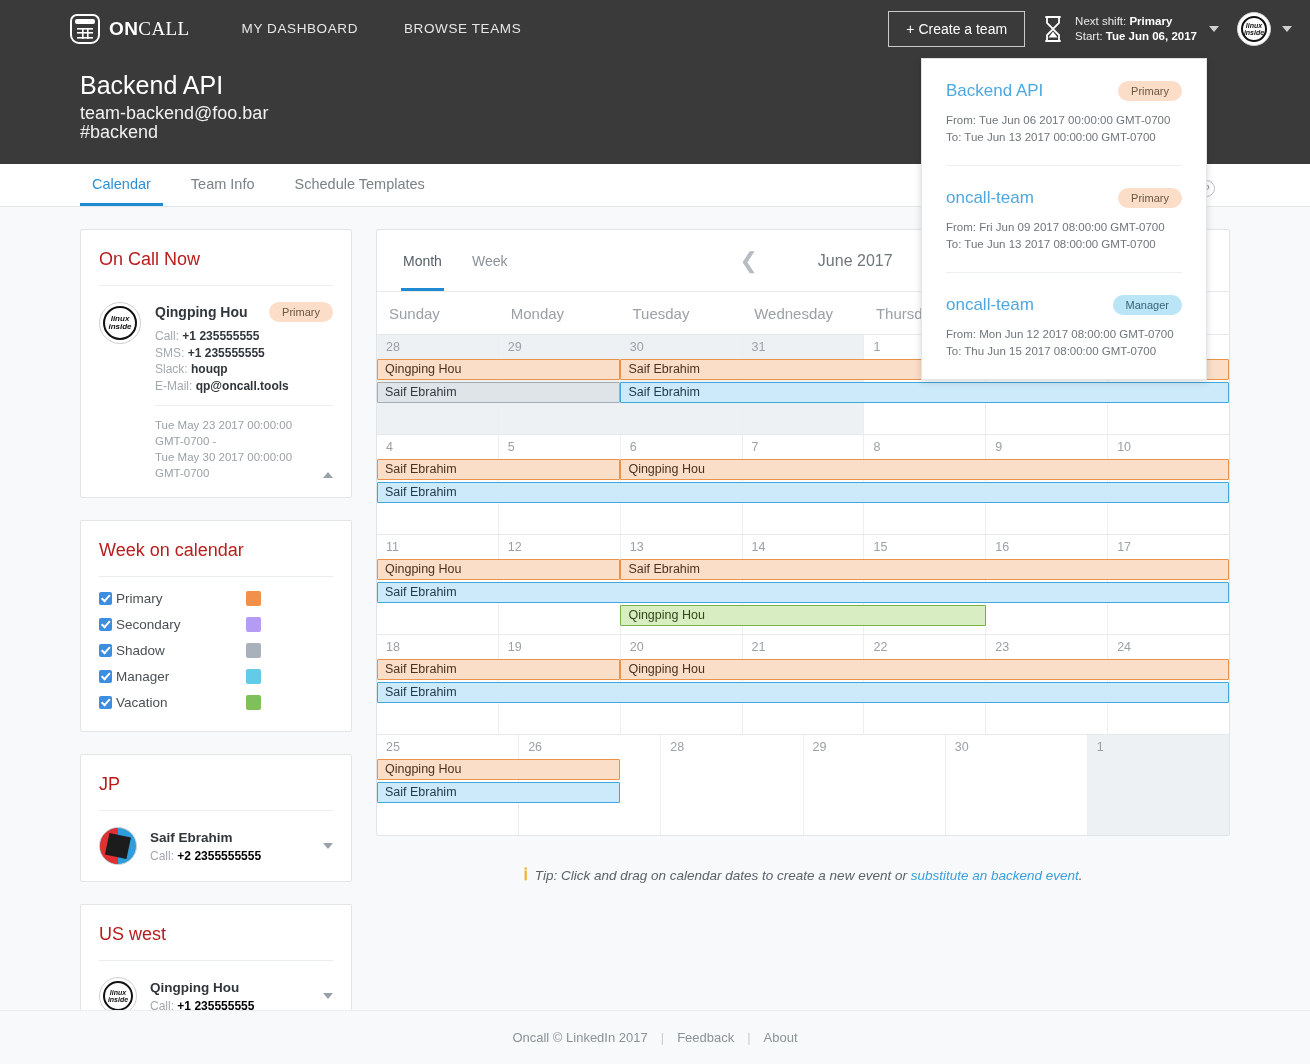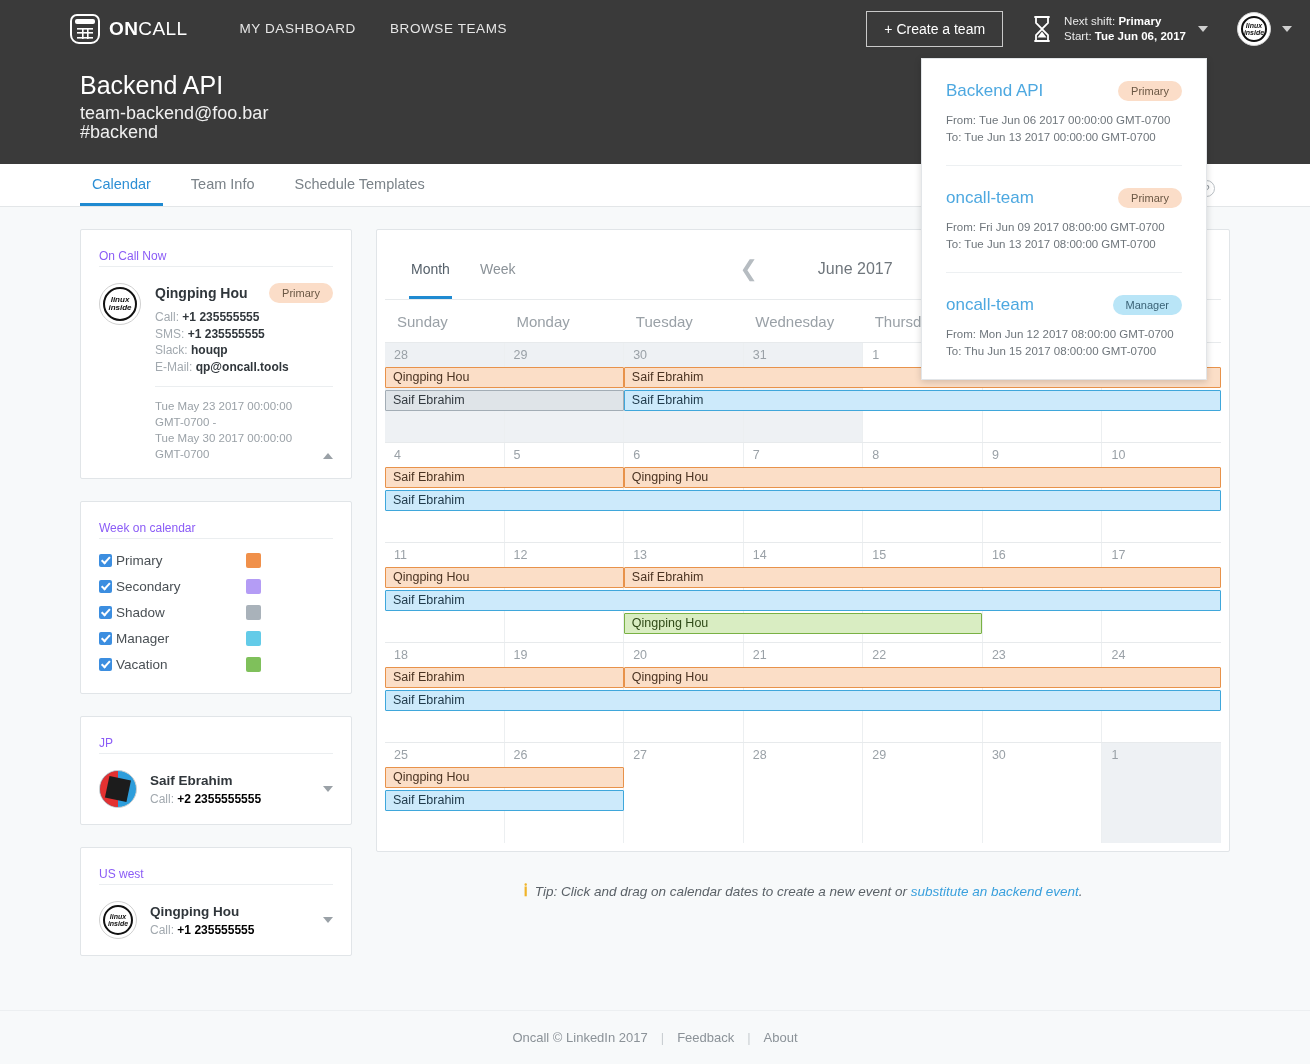--- a/index.html
+++ b/index.html
@@ -50,29 +50,29 @@
       linear-gradient(#fff,#fff) 0 0/100% 1.6px no-repeat,
       linear-gradient(#fff,#fff) 0 50%/100% 1.6px no-repeat,
       linear-gradient(#fff,#fff) 0 100%/100% 1.6px no-repeat,
       linear-gradient(#fff,#fff) 33% 0/1.6px 100% no-repeat,
       linear-gradient(#fff,#fff) 66% 0/1.6px 100% no-repeat;
   }
   .brand-name {
     color: #fff; font-size: 19px; letter-spacing: .4px;
   }
   .brand-name b { font-weight: bold; }
-  .brand-name span { font-weight: normal; }
-
-  .nav-links { display: flex; gap: 34px; margin-left: 52px; }
+  .brand-name span { font-weight: normal; font-family: Liberation Serif, serif; }
+
+  .nav-links { display: flex; gap: 46px; margin-left: 52px; }
   .nav-link {
     color: #e6e6e6; font-size: 13.5px; letter-spacing: .6px;
     text-decoration: none; cursor: pointer;
   }
   .topnav-right {
-    margin-left: auto; display: flex; align-items: center; gap: 29px;
+    margin-left: auto; display: flex; align-items: center; gap: 18px;
   }
   .create-team-btn {
     border: 1px solid #c9c9c9;
     color: #fff;
     background: transparent;
     padding: 9px 17px;
     font-size: 14px;
     font-family: inherit;
     cursor: pointer;
   }
@@ -174,24 +174,24 @@
   .main { flex: 1 1 auto; }
 
   .card {
     background: #fff;
     border: 1px solid #e1e5e8;
     border-radius: 2px;
     margin-bottom: 22px;
     padding: 0 18px;
   }
   .card-title {
-    font-size: 12px;
+    font-size: 18px;
     font-weight: normal;
-    color: #8b5cf6;
-    padding: 19px 0 3px;
+    color: #b91c1c;
+    padding: 19px 0 15px;
     border-bottom: 1px solid #ebeef0;
     margin: 0;
   }
   .card-body { padding: 16px 0 16px; }
 
   .person-row { display: flex; gap: 14px; }
   .person-avatar { flex: 0 0 auto; }
   .person-info { flex: 1 1 auto; min-width: 0; }
   .person-name-row { display: flex; align-items: center; }
   .person-name { font-size: 14px; font-weight: bold; color: #30363b; }
@@ -257,21 +257,21 @@
     border-right: 5px solid transparent;
     border-top: 6px solid #9aa1a7;
     cursor: pointer;
   }
 
   
   .cal-card {
     background: #fff;
     border: 1px solid #e1e5e8;
     border-radius: 2px;
-    padding: 8px;
+    padding: 0;
   }
   .cal-toolbar {
     display: flex; align-items: center;
     height: 62px;
     padding: 0 24px;
     border-bottom: 1px solid #e7eaec;
     position: relative;
   }
   .cal-viewbtn {
     font-size: 14px; color: #8b9298;
@@ -688,23 +688,20 @@
           </div>
           <div class="week">
             <div class="week-cells">
               <div class="cell">
                 <div class="daynum">25</div>
               </div>
               <div class="cell">
                 <div class="daynum">26</div>
               </div>
               <div class="cell">
-                <div class="daynum">27</div>
-              </div>
-              <div class="cell">
                 <div class="daynum">28</div>
               </div>
               <div class="cell">
                 <div class="daynum">29</div>
               </div>
               <div class="cell">
                 <div class="daynum">30</div>
               </div>
               <div class="cell other">
                 <div class="daynum">1</div>

